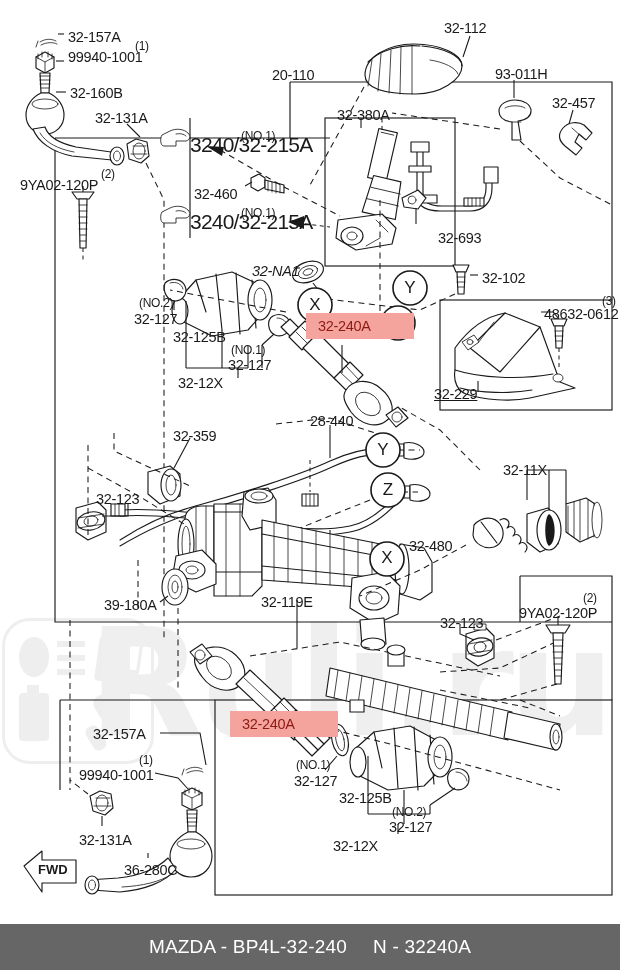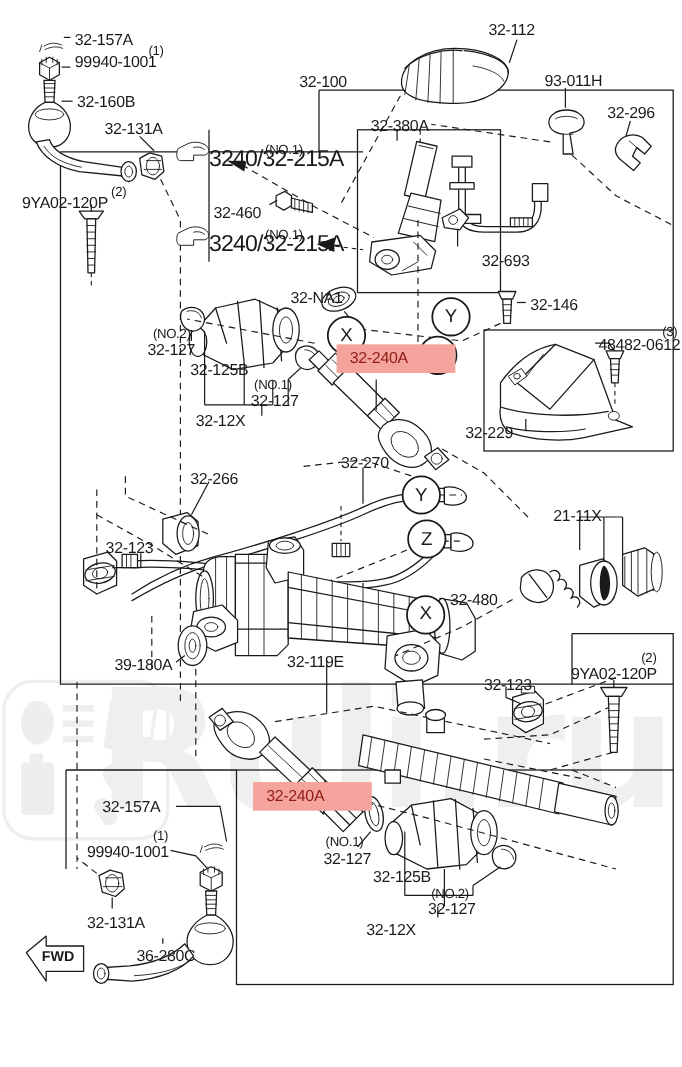--- a/index.html
+++ b/index.html
@@ -501,50 +501,50 @@
   <div id="labels">
 
     <div class="lab" style="left:68px;  top:29px;">32-157A</div>
     <div class="lab sm" style="left:135px;top:39px;">(1)</div>
     <div class="lab" style="left:68px;  top:49px;">99940-1001</div>
     <div class="lab" style="left:70px;  top:85px;">32-160B</div>
     <div class="lab" style="left:95px;  top:110px;">32-131A</div>
     <div class="lab sm" style="left:101px;top:167px;">(2)</div>
     <div class="lab" style="left:20px;  top:177px;">9YA02-120P</div>
 
-    <div class="lab" style="left:272px; top:67px;">32-100</div>
+    <div class="lab" style="left:272px; top:67px;">20-110</div>
     <div class="lab sm" style="left:241px;top:129px;">(NO.1)</div>
     <div class="lab" style="left:194px; top:186px;">32-460</div>
     <div class="lab sm" style="left:241px;top:206px;">(NO.1)</div>
 
     <div class="lab" style="left:444px; top:20px;">32-112</div>
     <div class="lab" style="left:495px; top:66px;">93-011H</div>
-    <div class="lab" style="left:552px; top:95px;">32-296</div>
+    <div class="lab" style="left:552px; top:95px;">32-457</div>
     <div class="lab" style="left:337px; top:107px;">32-380A</div>
     <div class="lab" style="left:438px; top:230px;">32-693</div>
-    <div class="lab" style="left:482px; top:270px;">32-146</div>
+    <div class="lab" style="left:482px; top:270px;">32-102</div>
     <div class="lab sm" style="left:602px;top:294px;">(3)</div>
-    <div class="lab" style="left:544px; top:306px;">48482-0612</div>
-    <div class="lab" style="left:423px; top:386px;">32-229</div>
-
-    <div class="lab" style="left:264px; top:263px;">32-NA1</div>
+    <div class="lab" style="left:544px; top:306px;">48632-0612</div>
+    <div class="lab" style="left:434px; top:386px;text-decoration:underline;">32-229</div>
+
+    <div class="lab" style="left:252px; top:263px;font-style:italic;">32-NA1</div>
     <div class="lab sm" style="left:139px;top:296px;">(NO.2)</div>
     <div class="lab" style="left:134px; top:311px;">32-127</div>
     <div class="lab" style="left:173px; top:329px;">32-125B</div>
     <div class="lab sm" style="left:231px;top:343px;">(NO.1)</div>
     <div class="lab" style="left:228px; top:357px;">32-127</div>
     <div class="lab" style="left:178px; top:375px;">32-12X</div>
 
-    <div class="lab" style="left:310px; top:413px;">32-270</div>
-    <div class="lab" style="left:173px; top:428px;">32-266</div>
+    <div class="lab" style="left:310px; top:413px;">28-440</div>
+    <div class="lab" style="left:173px; top:428px;">32-359</div>
     <div class="lab" style="left:96px;  top:491px;">32-123</div>
     <div class="lab" style="left:104px; top:597px;">39-180A</div>
     <div class="lab" style="left:261px; top:594px;">32-119E</div>
     <div class="lab" style="left:409px; top:538px;">32-480</div>
-    <div class="lab" style="left:503px; top:462px;">21-11X</div>
+    <div class="lab" style="left:503px; top:462px;">32-11X</div>
     <div class="lab" style="left:440px; top:615px;">32-123</div>
     <div class="lab sm" style="left:583px;top:591px;">(2)</div>
     <div class="lab" style="left:519px; top:605px;">9YA02-120P</div>
 
     <div class="lab" style="left:93px;  top:726px;">32-157A</div>
     <div class="lab sm" style="left:139px;top:753px;">(1)</div>
     <div class="lab" style="left:79px;  top:767px;">99940-1001</div>
     <div class="lab" style="left:79px;  top:832px;">32-131A</div>
     <div class="lab" style="left:124px; top:862px;">36-280C</div>
     <div class="lab sm" style="left:296px;top:758px;">(NO.1)</div>
@@ -576,14 +576,19 @@
 
   <svg style="position:absolute;left:0;top:0;z-index:4;pointer-events:none;" width="620" height="925">
     <circle class="circ" cx="315" cy="305" r="17"></circle>
     <circle class="circ" cx="410" cy="288" r="17"></circle>
     <circle class="circ" cx="398" cy="323" r="17"></circle>
     <circle class="circ" cx="383" cy="450" r="17"></circle>
     <circle class="circ" cx="388" cy="490" r="17"></circle>
     <circle class="circ" cx="387" cy="559" r="17"></circle>
   </svg>
 
+  <div id="footer">
+    <span class="ftxt">MAZDA - BP4L-32-240</span>
+    <span class="fgap"></span>
+    <span class="ftxt">N - 32240A</span>
+  </div>
 
 </div>
 
 </body></html>

